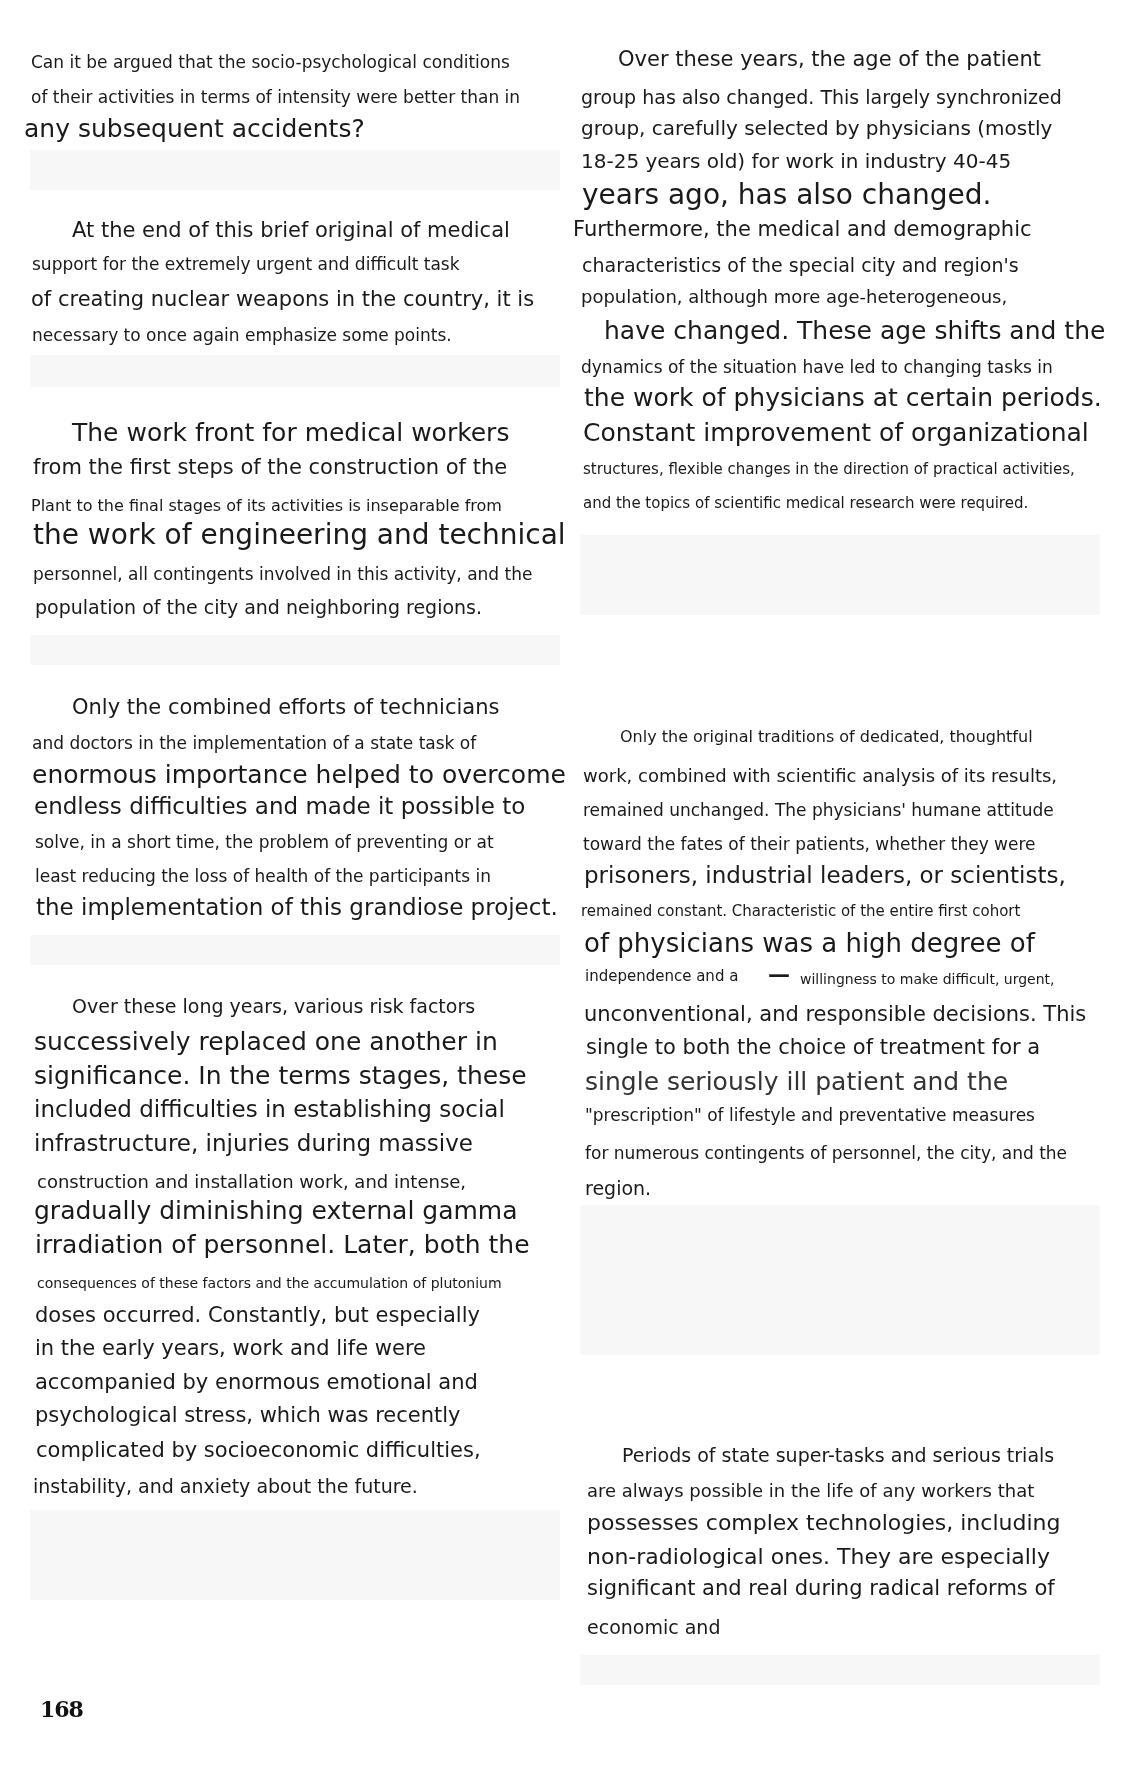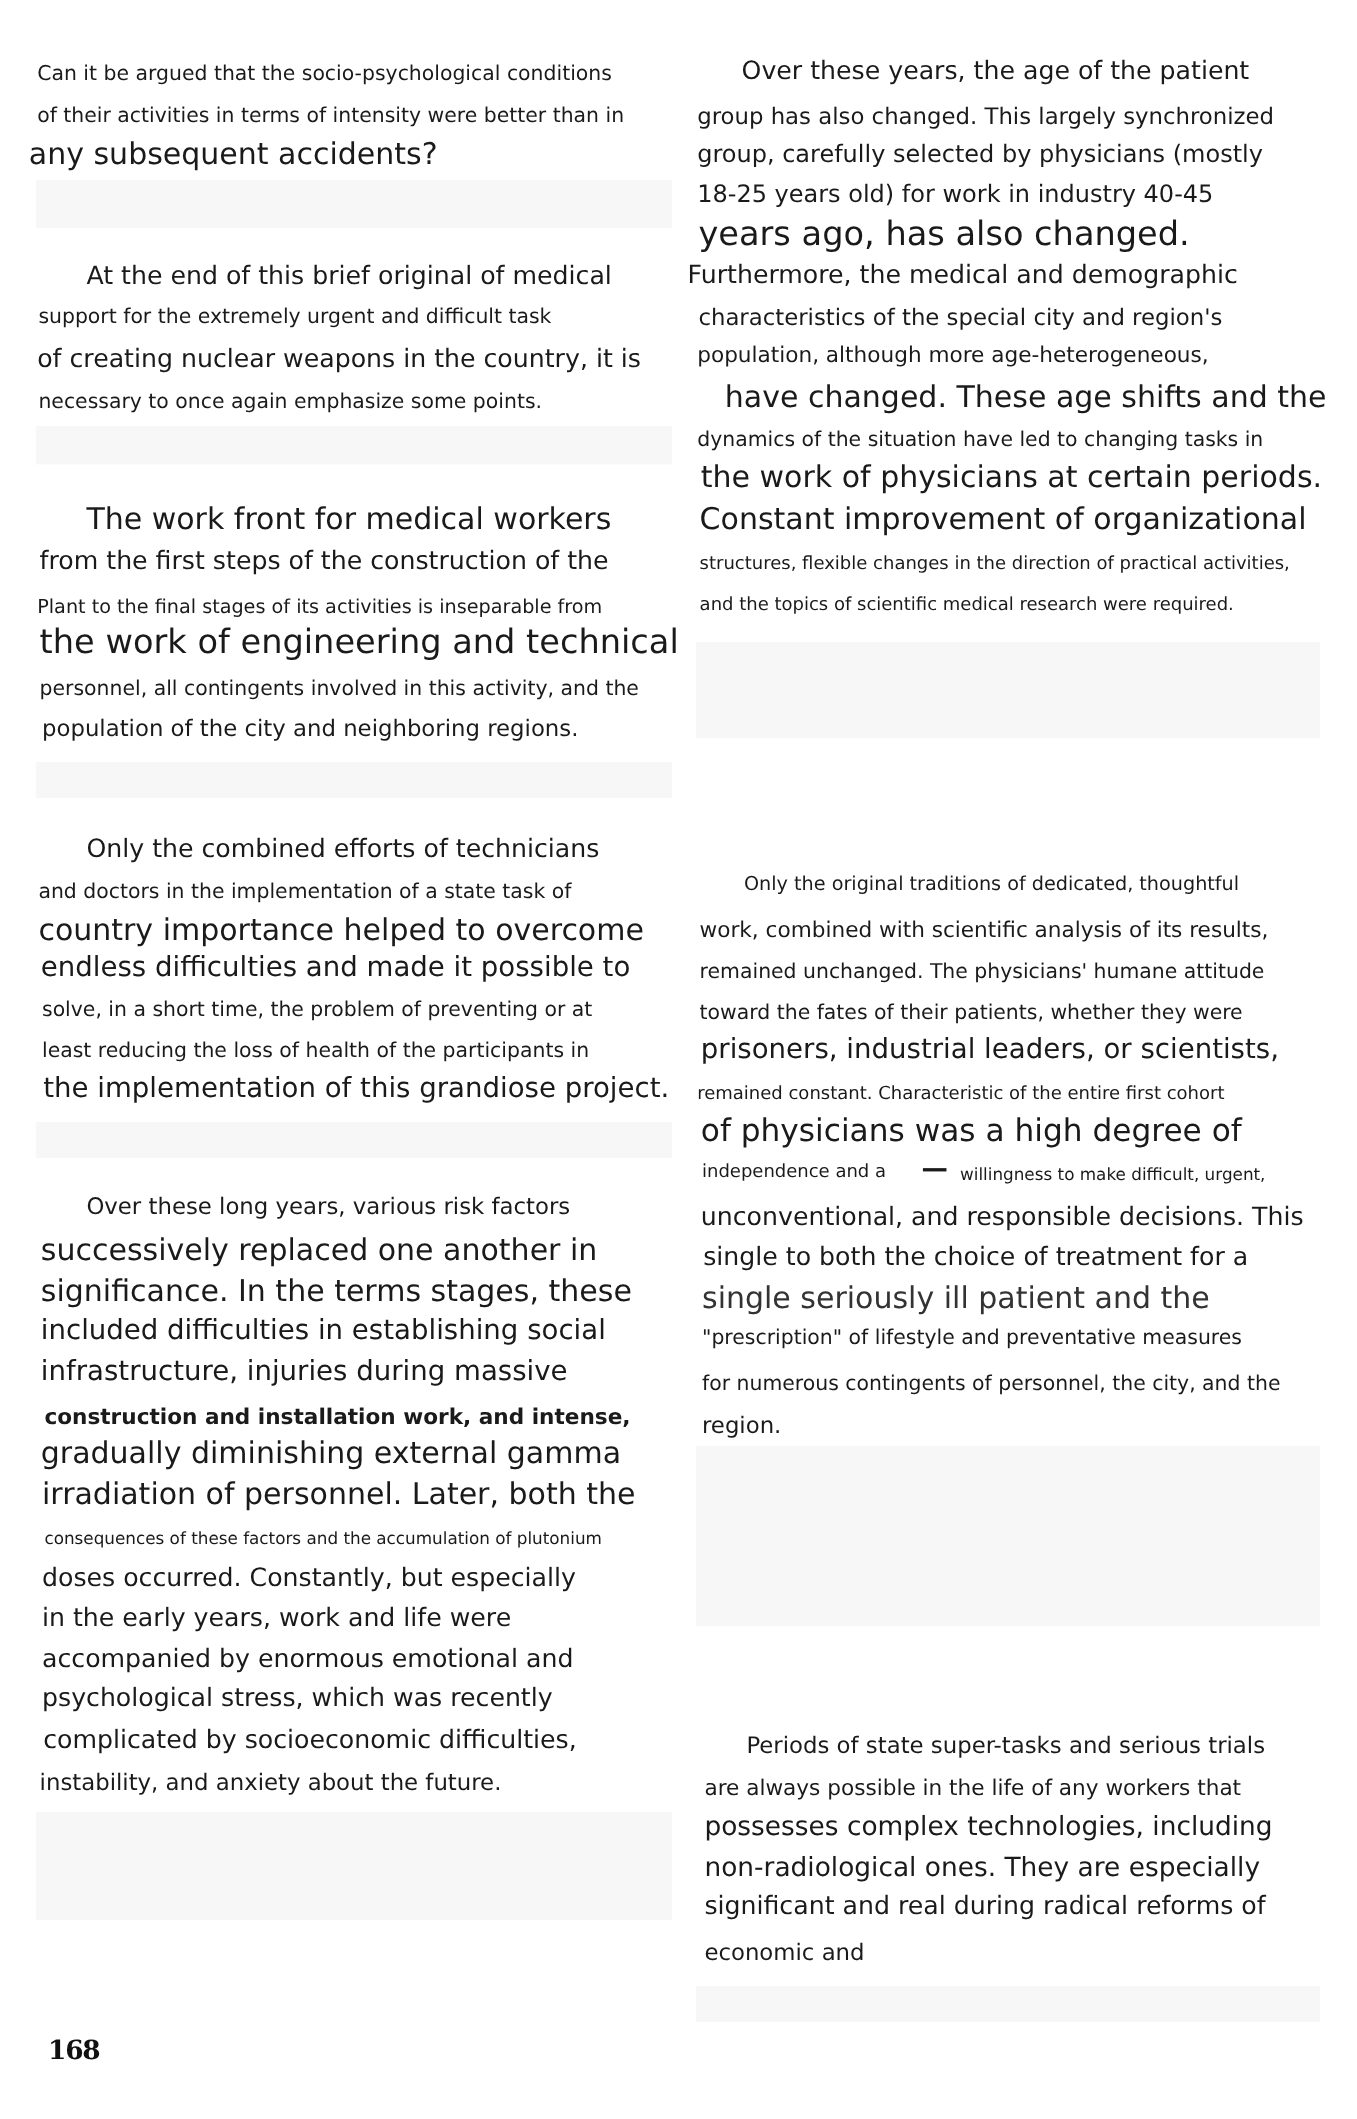--- a/index.html
+++ b/index.html
@@ -50,34 +50,34 @@
       <div class="line m" style="left:33px;top:457px;">from the first steps of the construction of the</div>
       <div class="line s" style="left:31px;top:498px;font-size:16px;">Plant to the final stages of its activities is inseparable from</div>
       <div class="line xl" style="left:33px;top:521px;">the work of engineering and technical</div>
       <div class="line s" style="left:33px;top:566px;">personnel, all contingents involved in this activity, and the</div>
       <div class="line s" style="left:35px;top:598px;font-size:19px;">population of the city and neighboring regions.</div>
     </div>
 
     <div>
       <div class="line m" style="left:72px;top:697px;">Only the combined efforts of technicians</div>
       <div class="line s" style="left:32px;top:735px;">and doctors in the implementation of a state task of</div>
-      <div class="line l" style="left:32px;top:762px;">country importance helped to overcome</div>
+      <div class="line l" style="left:32px;top:762px;">enormous importance helped to overcome</div>
       <div class="line l" style="left:34px;top:795px;font-size:23px;">endless difficulties and made it possible to</div>
       <div class="line s" style="left:35px;top:834px;">solve, in a short time, the problem of preventing or at</div>
       <div class="line s" style="left:35px;top:868px;">least reducing the loss of health of the participants in</div>
       <div class="line m" style="left:36px;top:896px;font-size:23px;">the implementation of this grandiose project.</div>
     </div>
 
     <div>
       <div class="line s" style="left:72px;top:997px;font-size:19px;">Over these long years, various risk factors</div>
       <div class="line l" style="left:34px;top:1029px;">successively replaced one another in</div>
       <div class="line l" style="left:34px;top:1063px;">significance. In the terms stages, these</div>
       <div class="line m" style="left:34px;top:1098px;font-size:23px;">included difficulties in establishing social</div>
       <div class="line m" style="left:34px;top:1132px;font-size:23px;">infrastructure, injuries during massive</div>
-      <div class="line s" style="left:37px;top:1173px;font-size:18px;font-weight:bold;">construction and installation work, and intense,</div>
+      <div class="line s" style="left:37px;top:1173px;font-size:18px;">construction and installation work, and intense,</div>
       <div class="line l" style="left:34px;top:1198px;">gradually diminishing external gamma</div>
       <div class="line l" style="left:35px;top:1232px;">irradiation of personnel. Later, both the</div>
       <div class="line s" style="left:37px;top:1276px;font-size:14px;">consequences of these factors and the accumulation of plutonium</div>
       <div class="line m" style="left:35px;top:1305px;">doses occurred. Constantly, but especially</div>
       <div class="line m" style="left:35px;top:1338px;">in the early years, work and life were</div>
       <div class="line m" style="left:35px;top:1372px;">accompanied by enormous emotional and</div>
       <div class="line m" style="left:35px;top:1405px;">psychological stress, which was recently</div>
       <div class="line m" style="left:36px;top:1440px;">complicated by socioeconomic difficulties,</div>
       <div class="line s" style="left:33px;top:1477px;font-size:19px;">instability, and anxiety about the future.</div>
     </div>

